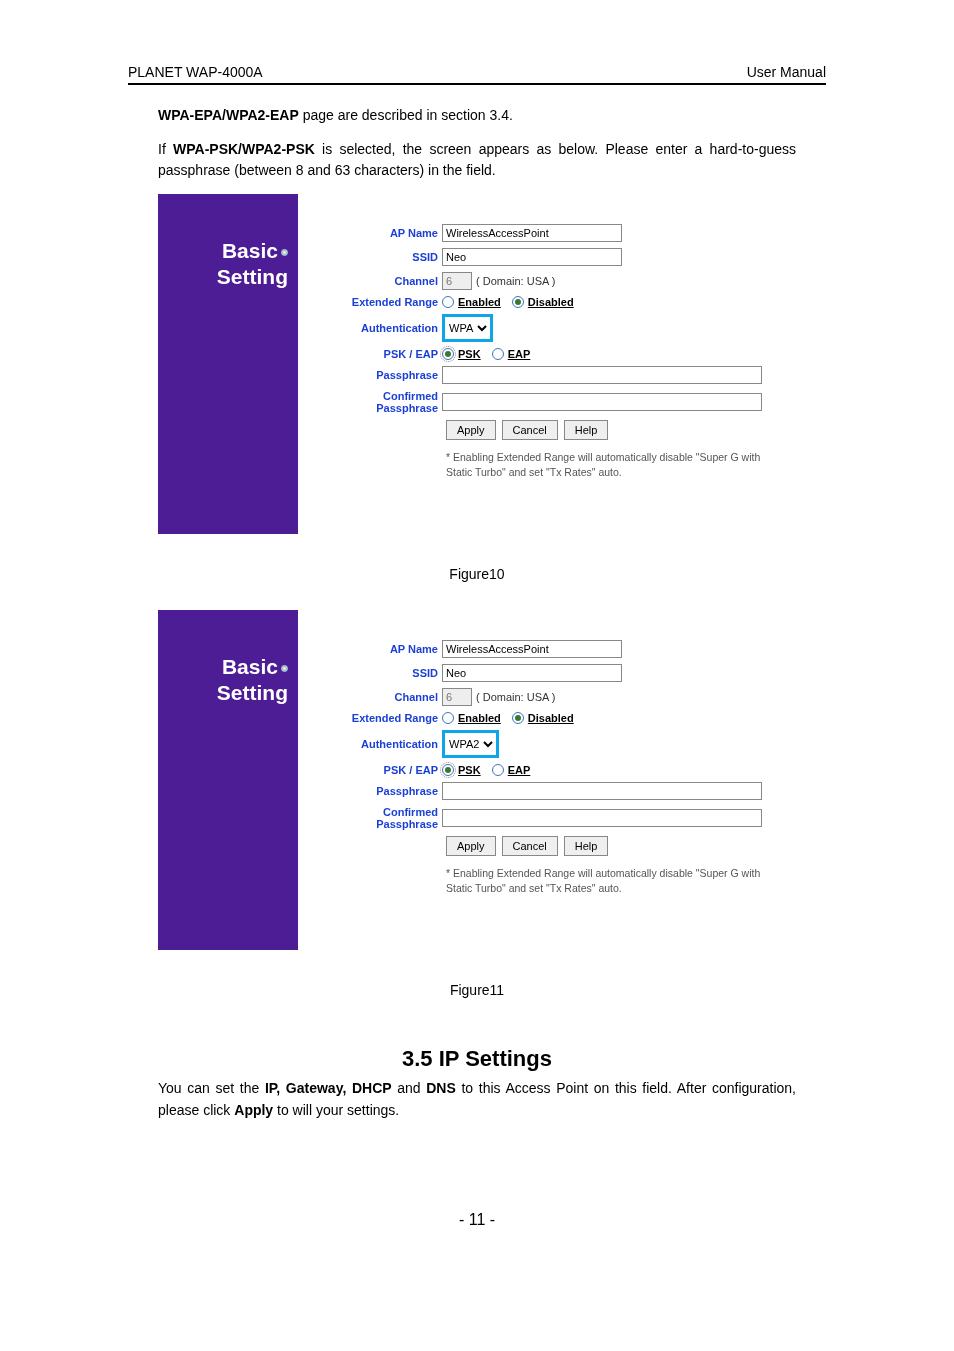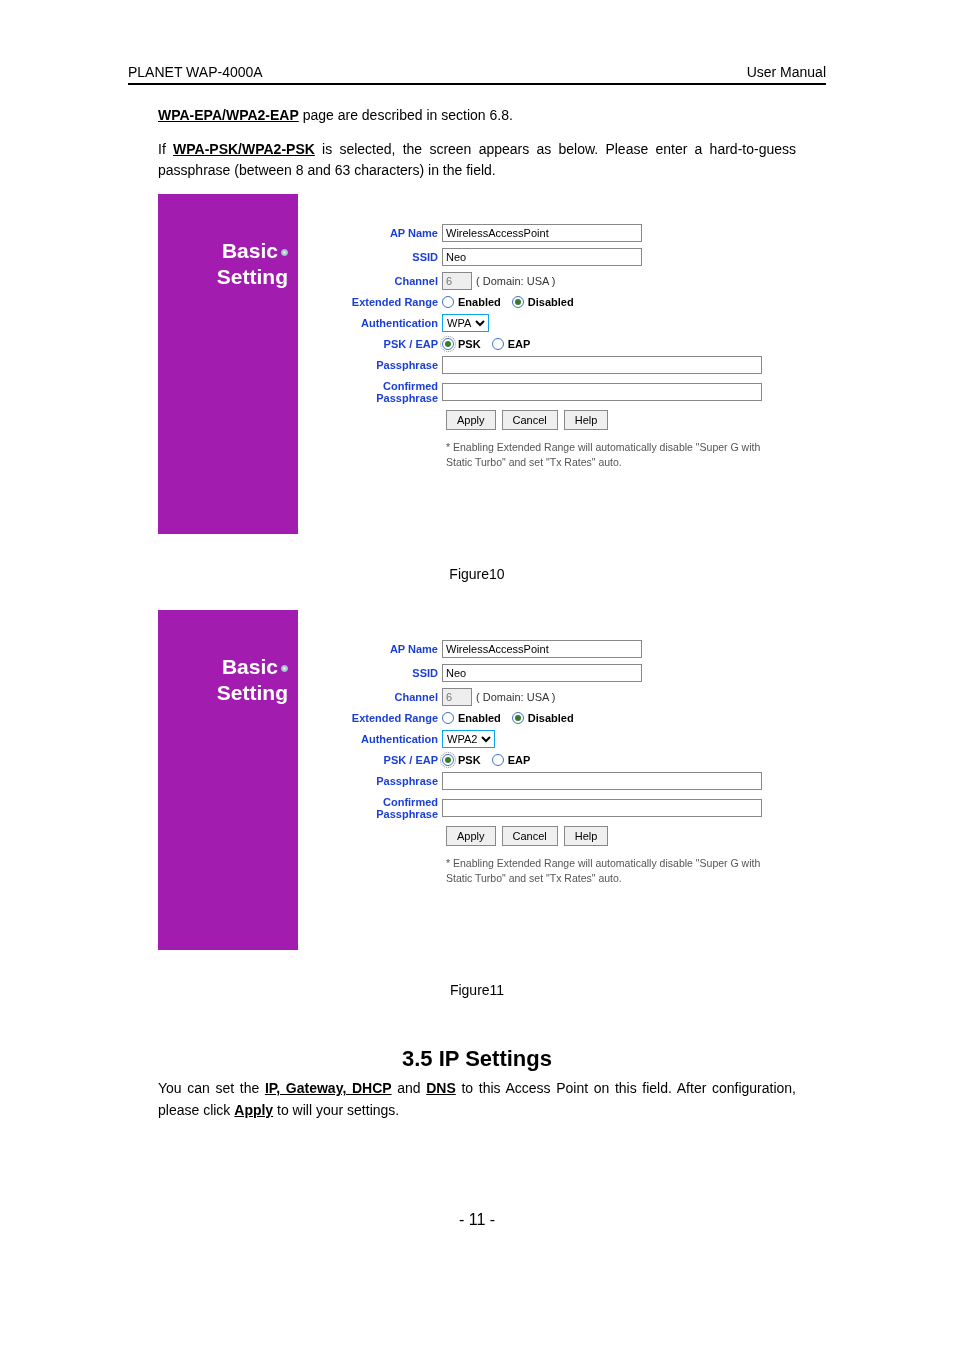--- a/index.html
+++ b/index.html
@@ -22,33 +22,33 @@
     margin: 0 128px 20px;
     border: none;
     border-top: 2px solid #000;
   }
   .body-text {
     margin: 0 158px 12px;
     font-size: 14px;
     line-height: 1.55;
   }
   .body-text.justify { text-align: justify; }
-  b { font-weight: bold; text-decoration: underline; }
+  b { font-weight: bold; }
 
   
   .shot {
     margin: 10px 158px 8px;
     width: 664px;
     display: flex;
     background: #fff;
     font-size: 11px;
   }
   .sidebar {
     width: 140px;
-    background: #a21caf;
+    background: #4c1d95;
     padding-top: 44px;
     text-align: right;
     padding-right: 10px;
     flex: 0 0 140px;
     min-height: 340px;
   }
   .sidebar .title {
     color: #fff;
     font-weight: bold;
     font-size: 21px;
@@ -88,47 +88,47 @@
     font-size: 11px;
     color: #333;
   }
   .txt {
     height: 18px;
     border: 1px solid #888;
     padding: 1px 3px;
     font-size: 11px;
     background: #fff;
   }
-  .txt.w180 { width: 200px; }
+  .txt.w180 { width: 180px; }
   .txt.w40 { width: 30px; background: #eee; color: #777; text-align: left; }
   .txt.w320 { width: 320px; }
   .sel {
-    height: 18px;
-    font-size: 11px;
-    border: 1px solid #0ea5e9;
+    height: 28px;
+    font-size: 11px;
+    border: 3px solid #0ea5e9;
     background: #fff;
   }
   .radio {
     width: 12px; height: 12px;
     border: 1px solid #4074c0;
     border-radius: 50%;
     display: inline-flex;
     align-items: center;
     justify-content: center;
     background: #fff;
     flex: 0 0 12px;
   }
   .radio.checked::after {
     content: "";
     width: 6px; height: 6px;
     background: #3a7a30;
     border-radius: 50%;
   }
   .radio.dotted { outline: 1px dotted #888; outline-offset: 1px; }
-  .rlabel { font-weight: bold; color: #000; }
+  .rlabel { font-weight: bold; color: #000; text-decoration: underline; }
   .btn {
     height: 20px;
     padding: 0 10px;
     font-size: 11px;
     border: 1px solid #888;
     background: #efefef;
     cursor: pointer;
   }
   .buttons {
     margin-left: 124px;
@@ -173,21 +173,21 @@
 </head>
 <body>
 
 <div class="page-header">
   <span>PLANET WAP-4000A</span>
   <span>User Manual</span>
 </div>
 <hr class="page-rule">
 
 <p class="body-text">
-  <b>WPA-EPA/WPA2-EAP</b><span> page are described in section 6.8.</span>
+  <b>WPA-EPA/WPA2-EAP</b><span> page are described in section 3.4.</span>
 </p>
 <p class="body-text justify">
   <span>If </span><b>WPA-PSK/WPA2-PSK</b><span> is selected, the screen appears as below. Please enter a hard-to-guess passphrase (between 8 and 63 characters) in the field.</span>
 </p>
 
 <div class="shot">
   <div class="sidebar">
     <div class="title"><span>Basic</span><span class="dot"></span></div>
     <div class="title">Setting</div>
   </div>

